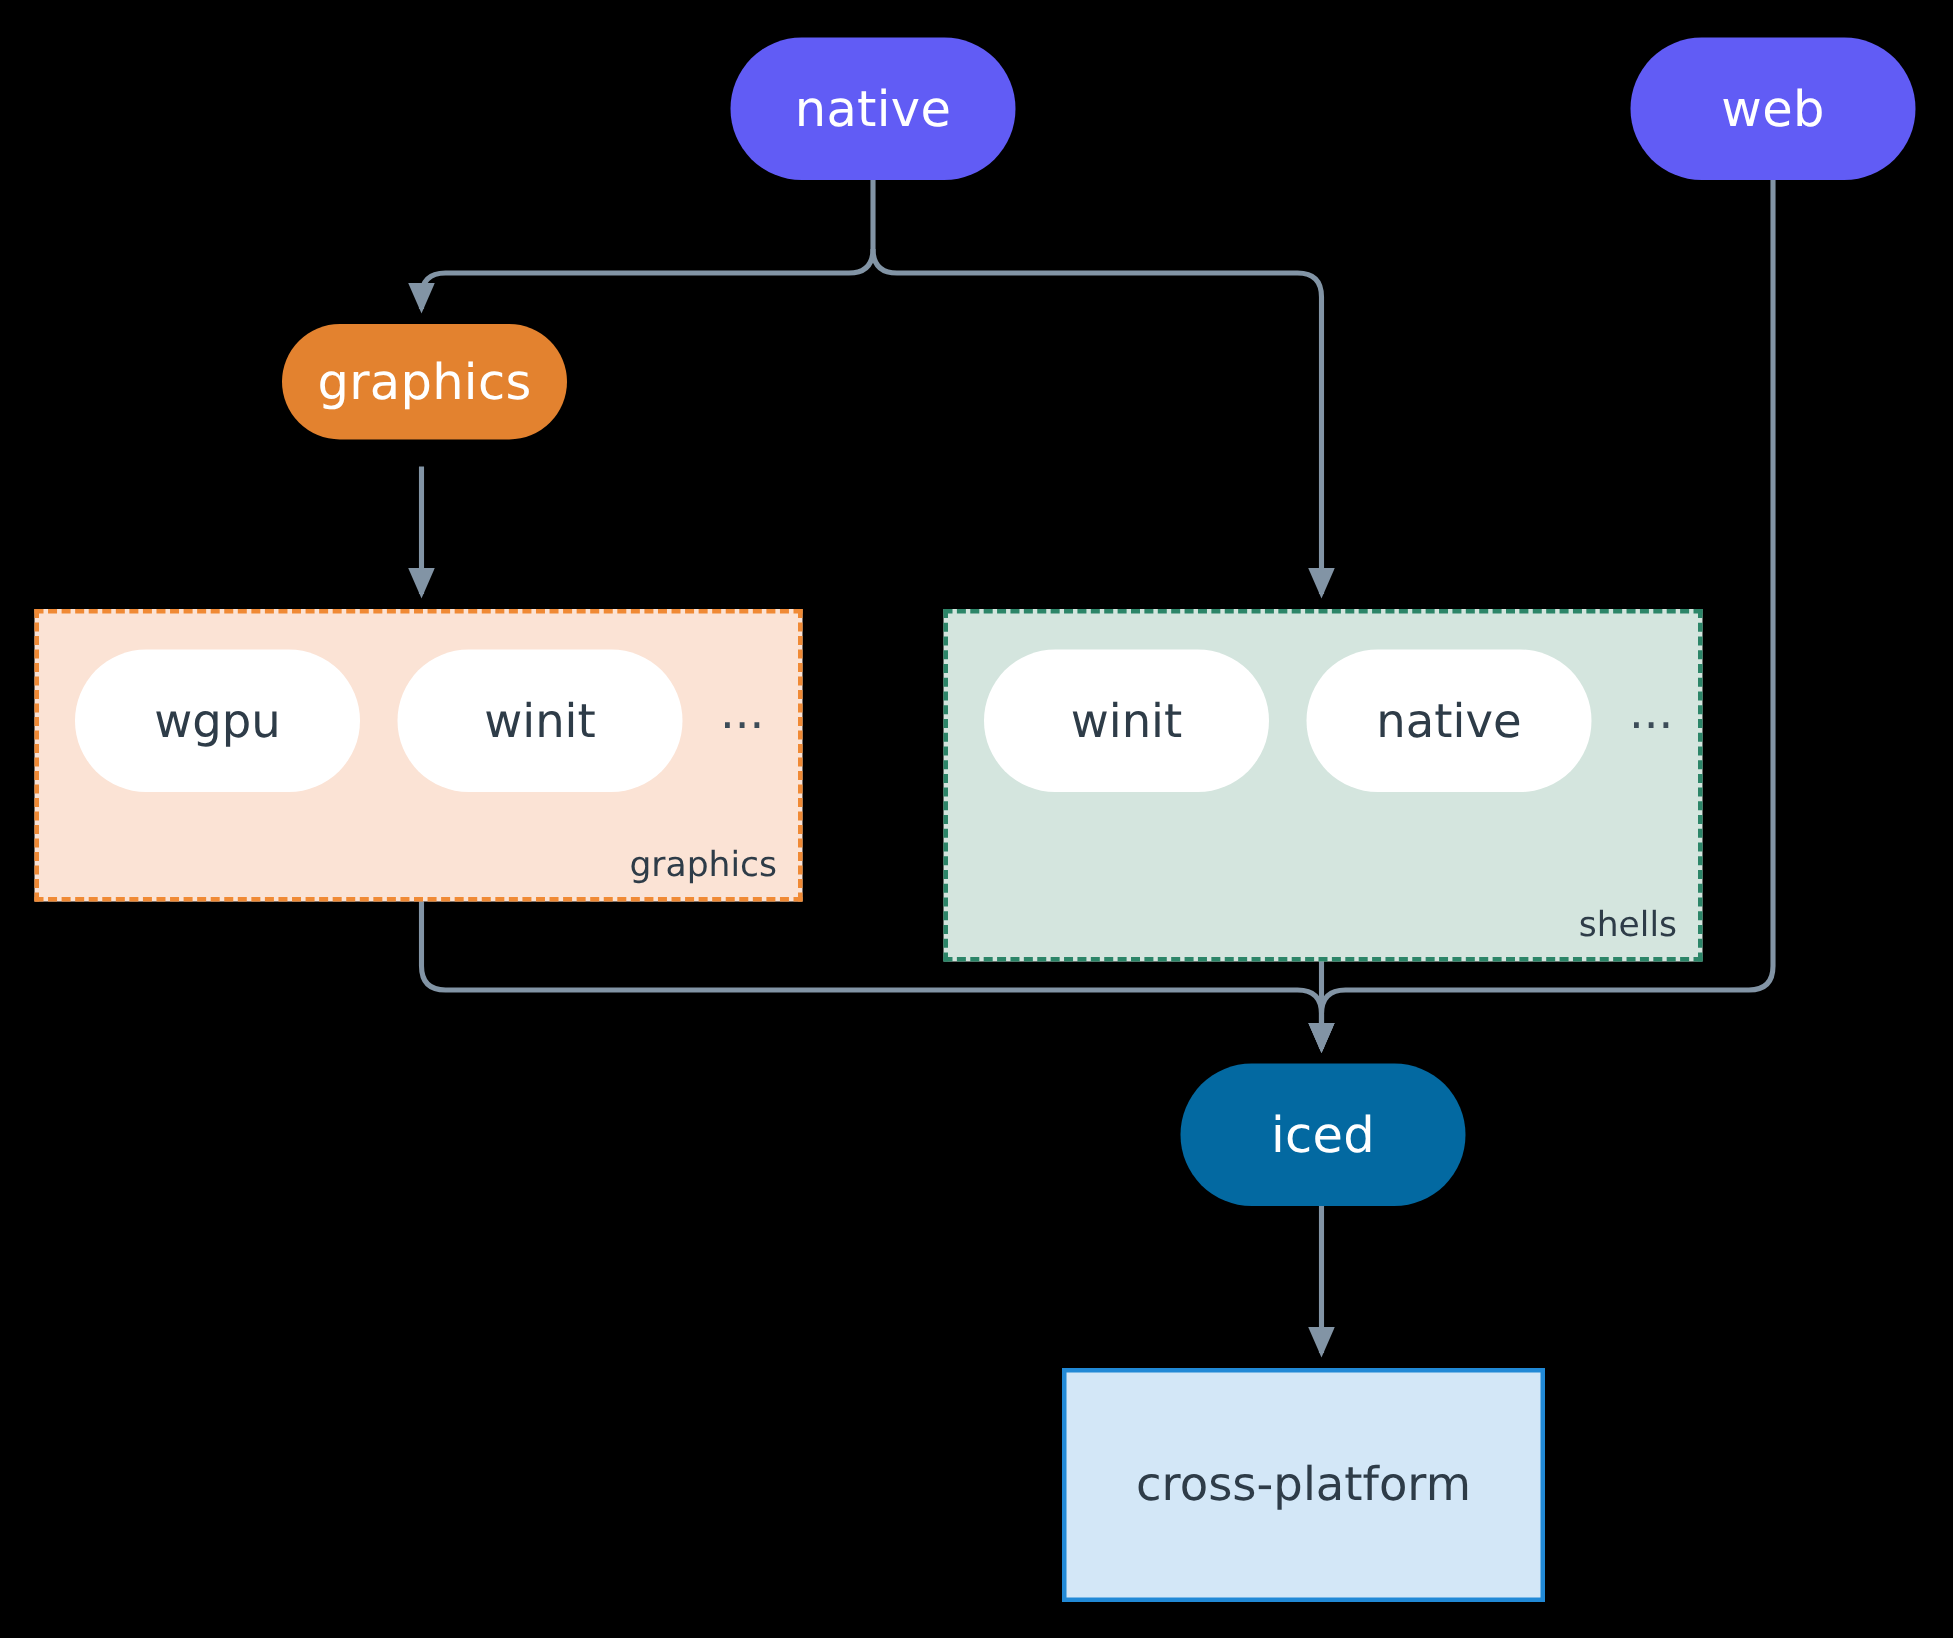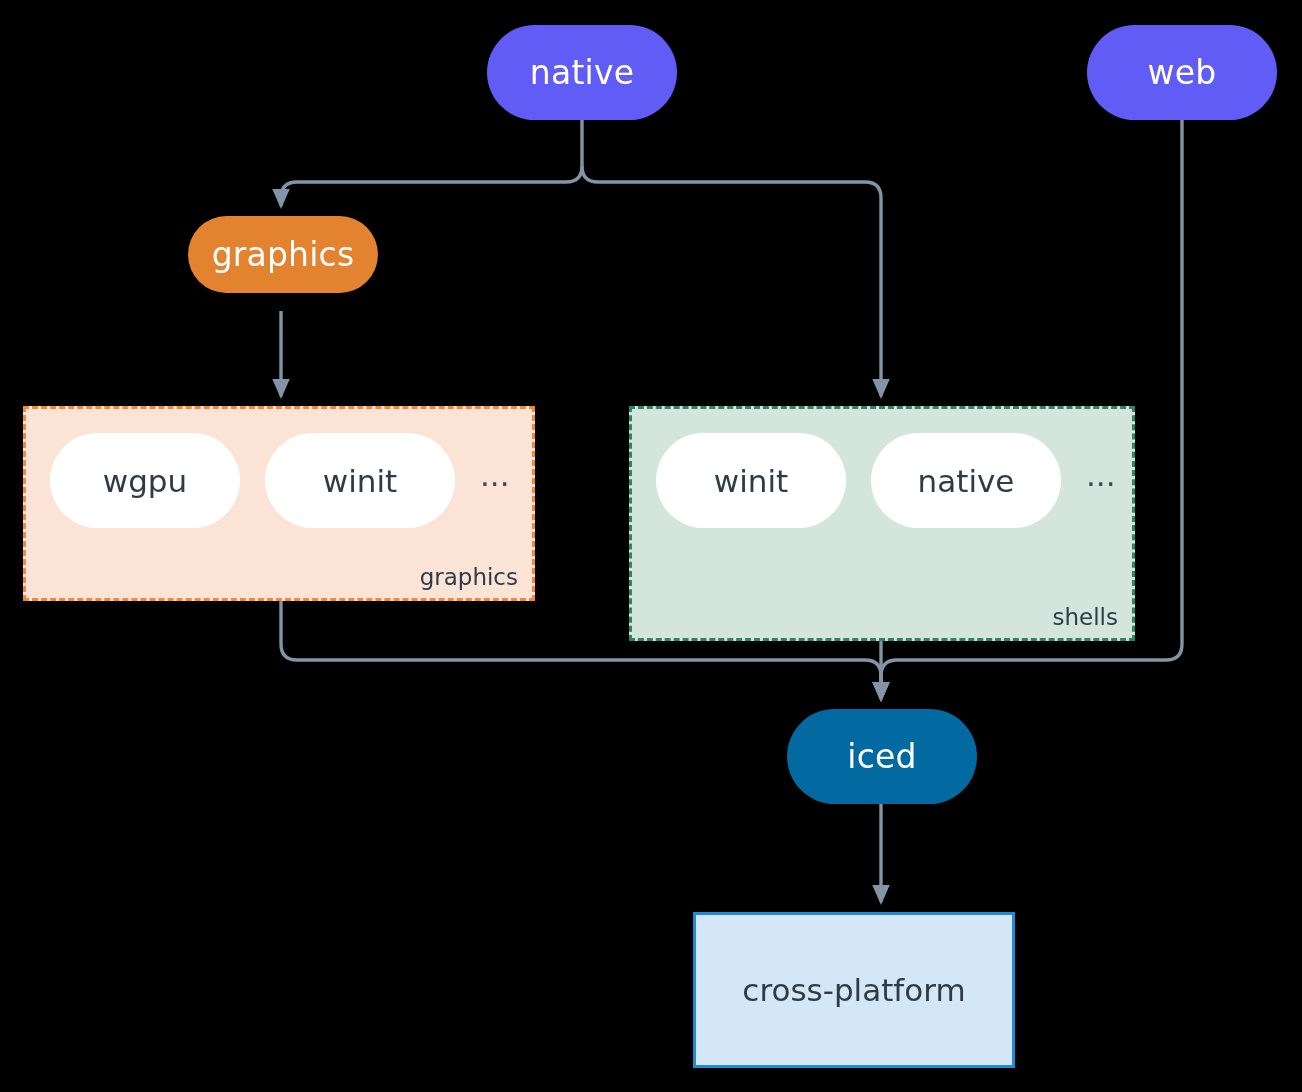--- a/index.html
+++ b/index.html
@@ -91,21 +91,21 @@
   }
   .group-label {
     position: absolute;
     right: 14px;
     bottom: 8px;
     color: #2e3c48;
     font-size: 23px;
   }
 
   .node-app {
-    left: 693px; top: 912px; width: 322px; height: 156px;
+    left: 708px; top: 912px; width: 322px; height: 156px;
     background: #d3e7f7;
     border: 3px solid #2189d6;
     color: #2e3c48;
     font-size: 31px;
     line-height: 1.55;
     flex-direction: column;
   }
 </style>
 </head>
 <body>

